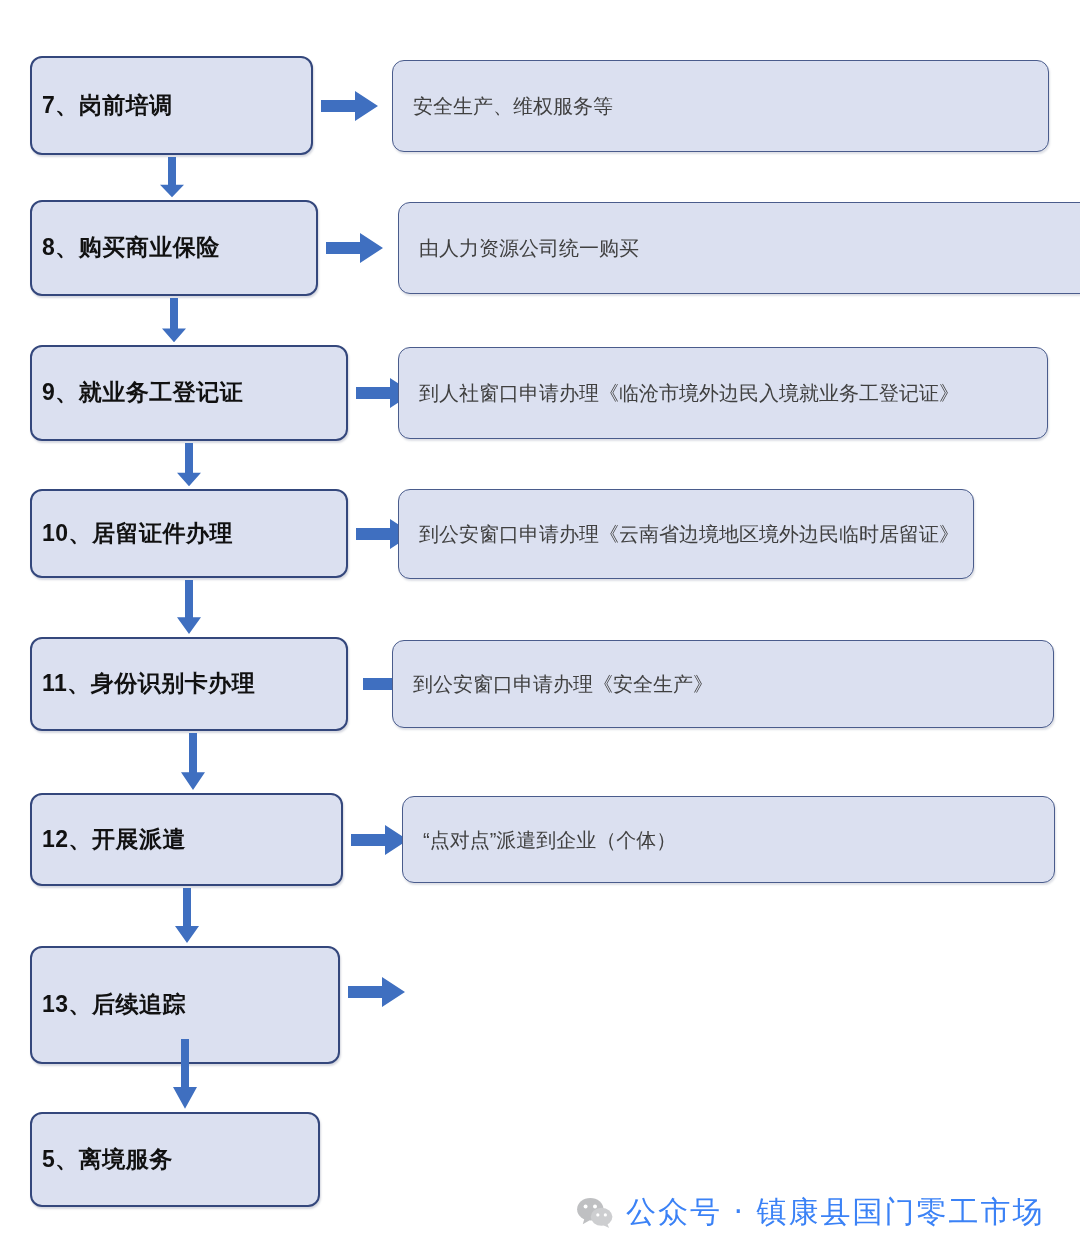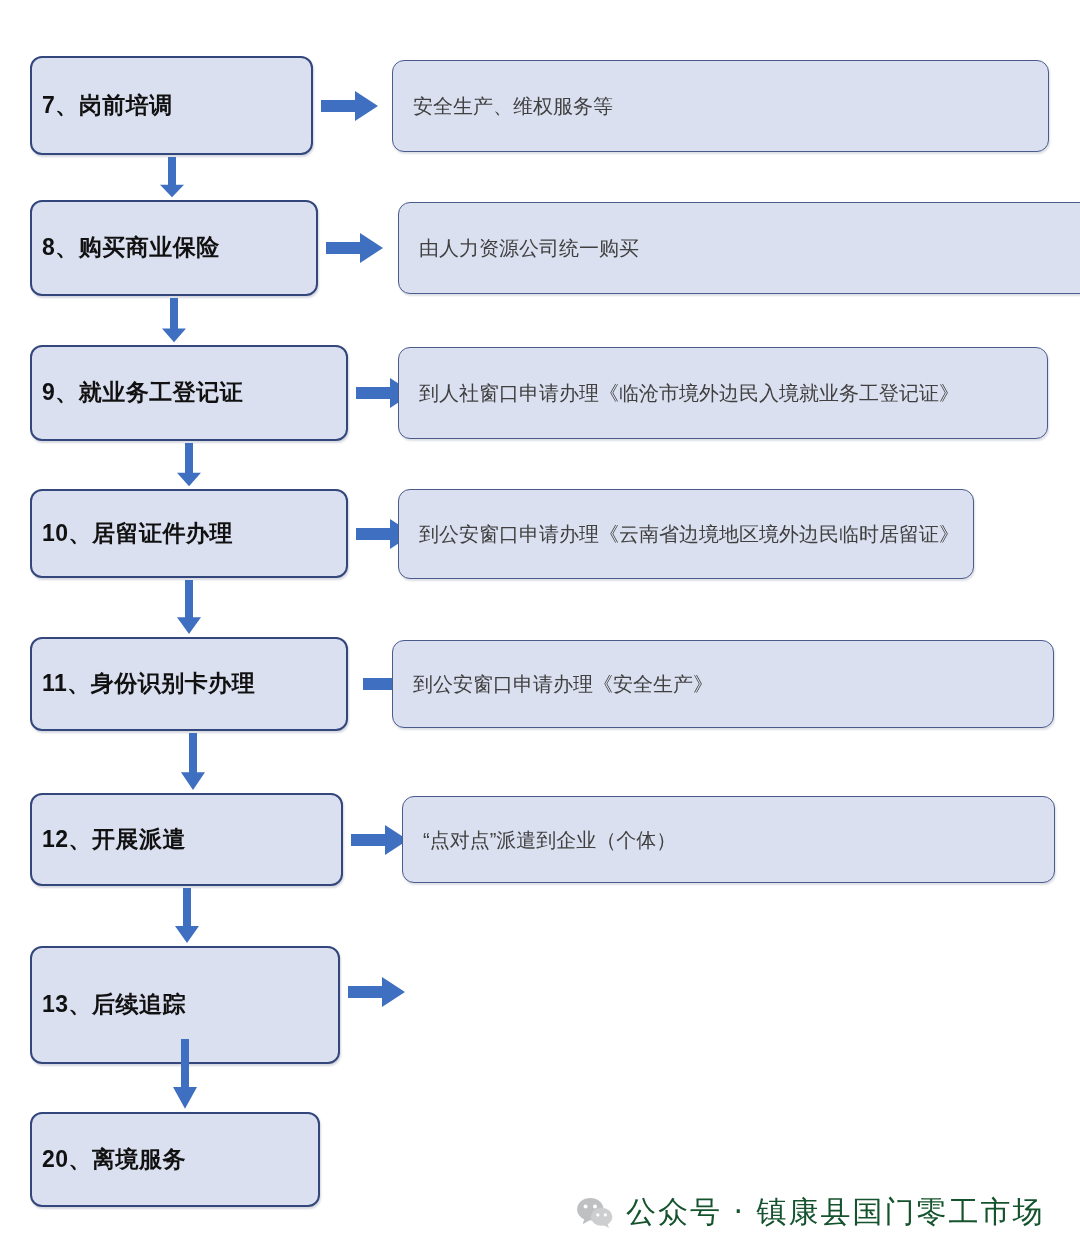--- a/index.html
+++ b/index.html
@@ -80,21 +80,21 @@
 
   
   .watermark {
     position: absolute;
     display: flex;
     align-items: center;
     gap: 12px;
   }
   .wm-text {
     font-size: 30px;
-    color: #14532d;
+    color: #3b82f6;
     letter-spacing: 2px;
     white-space: nowrap;
     font-family: "DejaVu Sans", "Liberation Sans", sans-serif;
   }
   .wm-logo {
     width: 38px;
     height: 32px;
     flex: 0 0 auto;
   }
 </style>
@@ -177,21 +177,21 @@
     <div class="step-box" style="left: 30px; top: 946px; width: 310px; height: 118px;">
       <span class="step-label">13、后续追踪</span>
     </div>
     <div class="arrow-right" style="left: 348px; top: 974.5px;"><svg viewBox="0 0 58 34" width="58" height="34">
         <polygon points="0,11 34,11 34,2 57,17 34,32 34,23 0,23" fill="#3f6fc0"></polygon>
       </svg></div>
     <div class="arrow-down" style="left: 172px; top: 1039px; height: 71px;"><svg viewBox="0 0 26 62" width="26" height="71" preserveAspectRatio="none">
         <polygon points="9,0 17,0 17,42 25,42 13,61 1,42 9,42" fill="#3f6fc0"></polygon>
       </svg></div>
     <div class="step-box" style="left: 30px; top: 1112px; width: 290px; height: 95px;">
-      <span class="step-label">20、离境服务</span>
+      <span class="step-label">5、离境服务</span>
     </div>
   </div>
 
 <div class="watermark" style="left:576px; top:1192px;">
   <svg class="wm-logo" viewBox="0 0 40 34">
     <ellipse cx="15" cy="13" rx="14" ry="12" fill="#bfc0c2"></ellipse>
     <polygon points="9,22 7,29 14,25" fill="#bfc0c2"></polygon>
     <circle cx="10" cy="10" r="2.1" fill="#ffffff"></circle>
     <circle cx="20" cy="10" r="2.1" fill="#ffffff"></circle>
     <ellipse cx="27" cy="21" rx="11.5" ry="9.6" fill="#cdced0"></ellipse>

